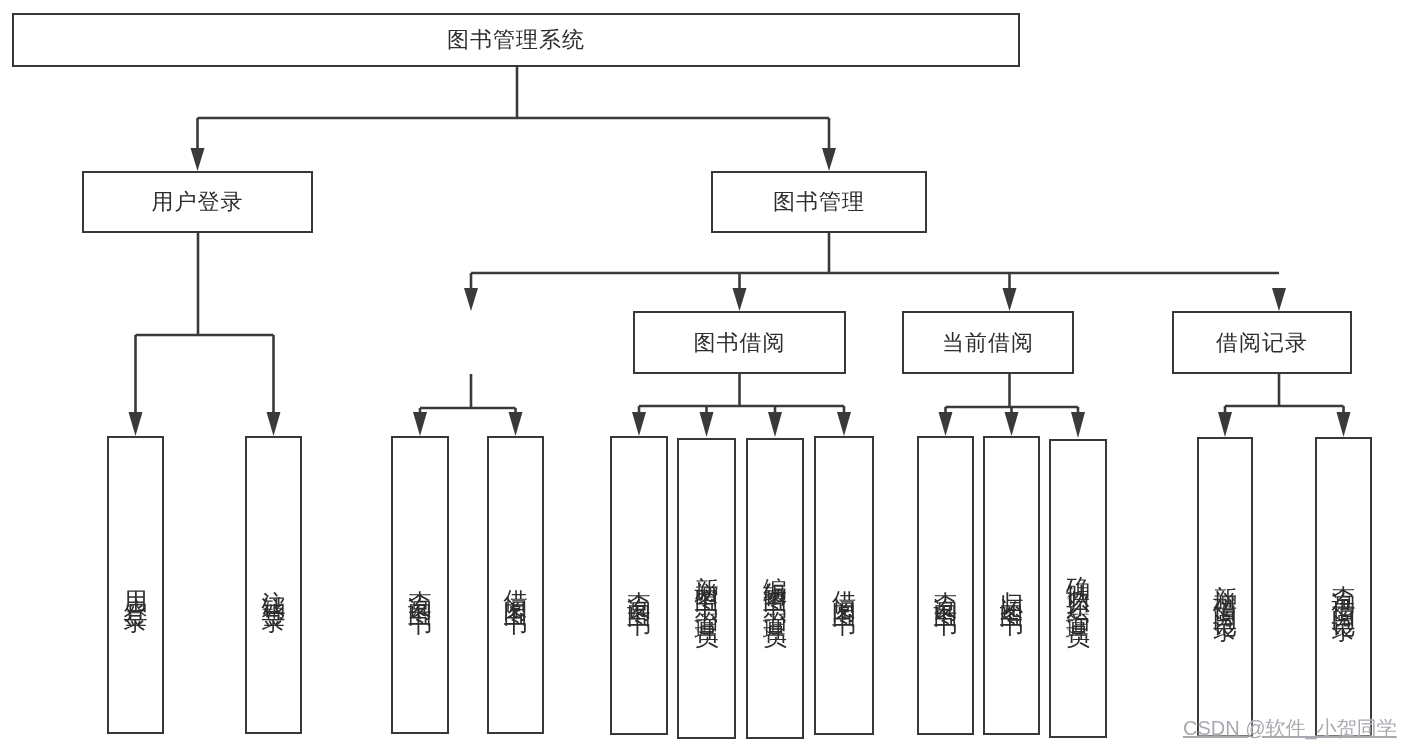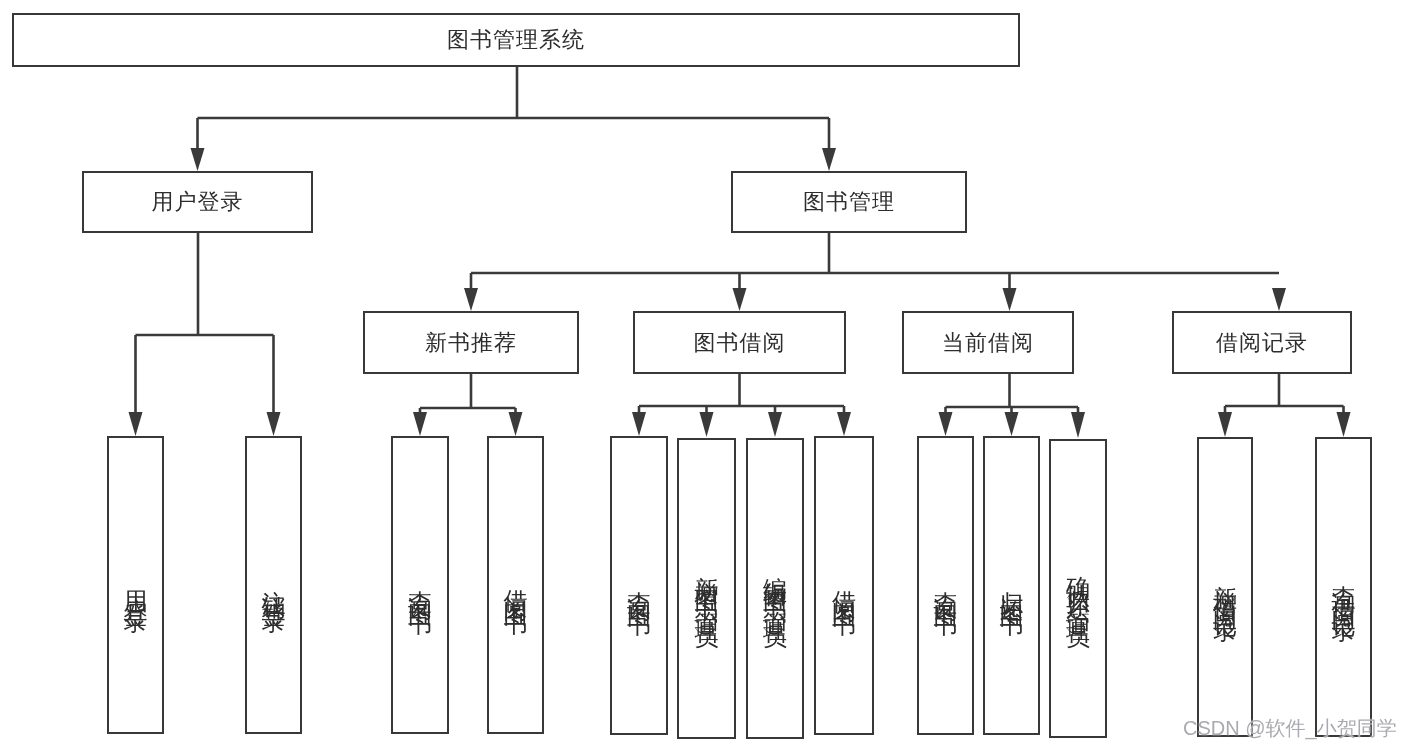--- a/index.html
+++ b/index.html
@@ -45,20 +45,21 @@
   }
   .root-node { font-size: 22px; }
   #watermark {
     position: absolute;
     left: 1183px;
     top: 715px;
     font-size: 20px;
     color: var(--watermark, #a9a9b0);
     white-space: nowrap;
     text-shadow: 0 0 2px #ffffff;
+    text-decoration: underline;
   }
 </style>
 </head>
 <body>
 
 <div id="canvas">
 
   <svg id="connectors" viewBox="0 0 1405 747" xmlns="http://www.w3.org/2000/svg">
 
     <g>
@@ -134,34 +135,31 @@
     </g>
   </svg>
 
   <div class="node h root-node" style="left:12px; top:13px; width:1008px; height:54px;">
     <span>图书管理系统</span>
   </div>
 
   <div class="node h" style="left:82px; top:171px; width:231px; height:62px;">
     <span>用户登录</span>
   </div>
-  <div class="node h" style="left:711px; top:171px; width:236px; height:62px;margin-left:20px;">
+  <div class="node h" style="left:711px; top:171px; width:216px; height:62px;">
     <span>图书管理</span>
   </div>
 
   <div class="node v" style="left:107px; top:436px; width:57px; height:298px;">
     <span class="vtxt">用户登录</span>
   </div>
   <div class="node v" style="left:245px; top:436px; width:57px; height:298px;">
     <span class="vtxt">注销登录</span>
   </div>
 
-  <div class="node h" style="left:363px; top:311px; width:216px; height:63px;">
-    <span>新书推荐</span>
-  </div>
   <div class="node h" style="left:633px; top:311px; width:213px; height:63px;">
     <span>图书借阅</span>
   </div>
   <div class="node h" style="left:902px; top:311px; width:172px; height:63px;">
     <span>当前借阅</span>
   </div>
   <div class="node h" style="left:1172px; top:311px; width:180px; height:63px;">
     <span>借阅记录</span>
   </div>
 

